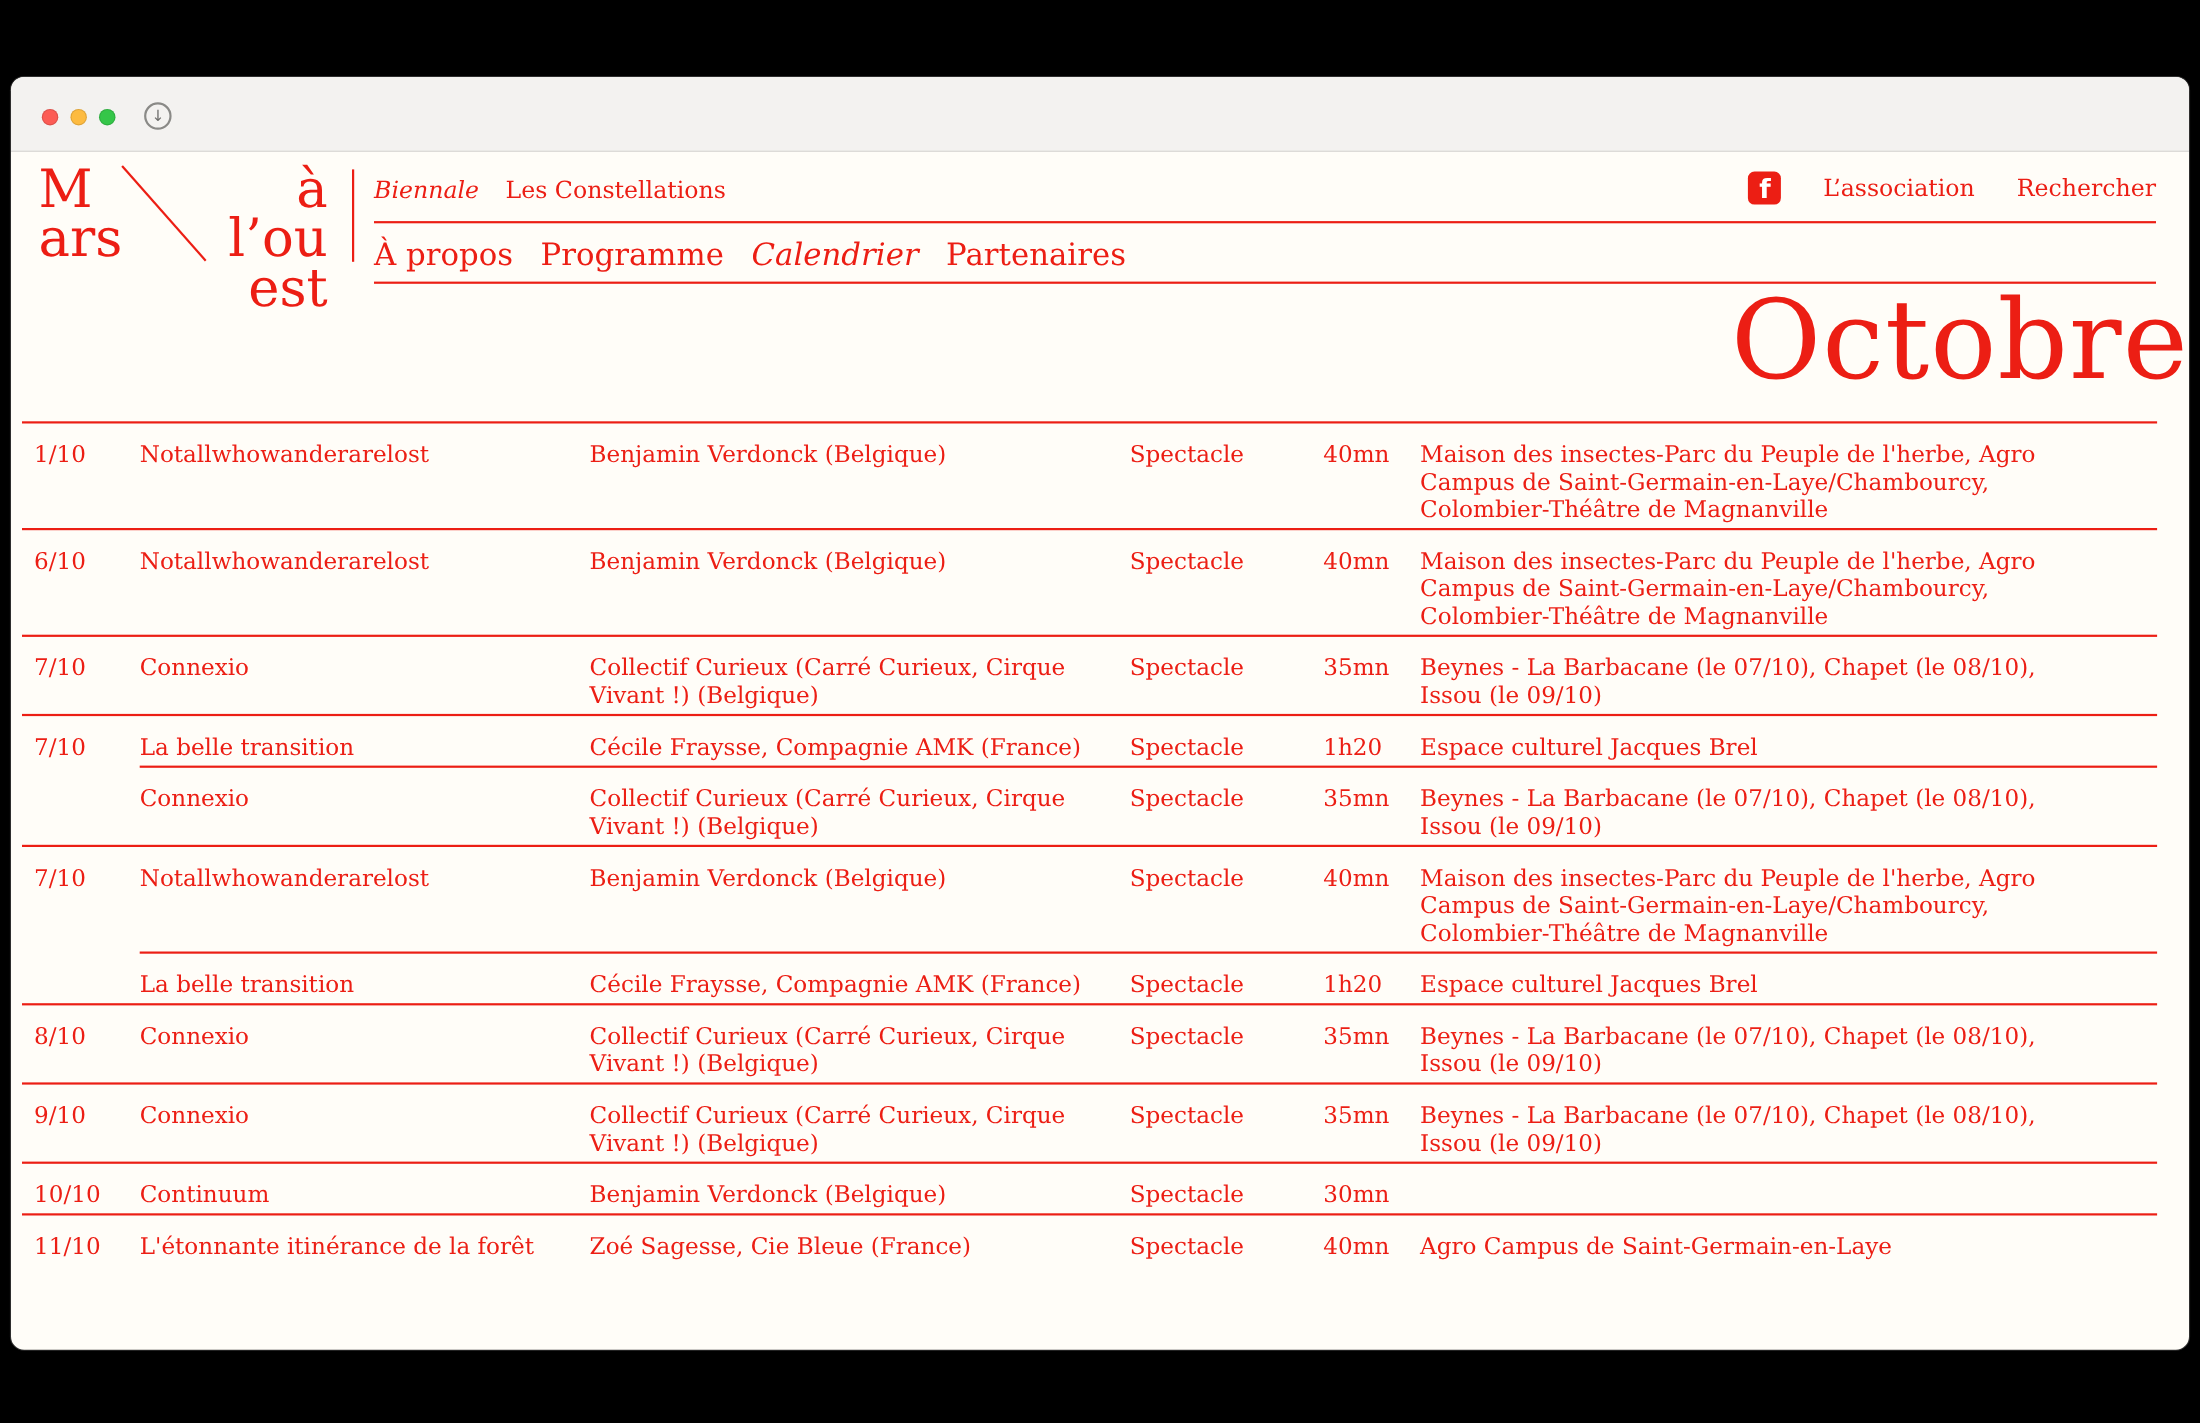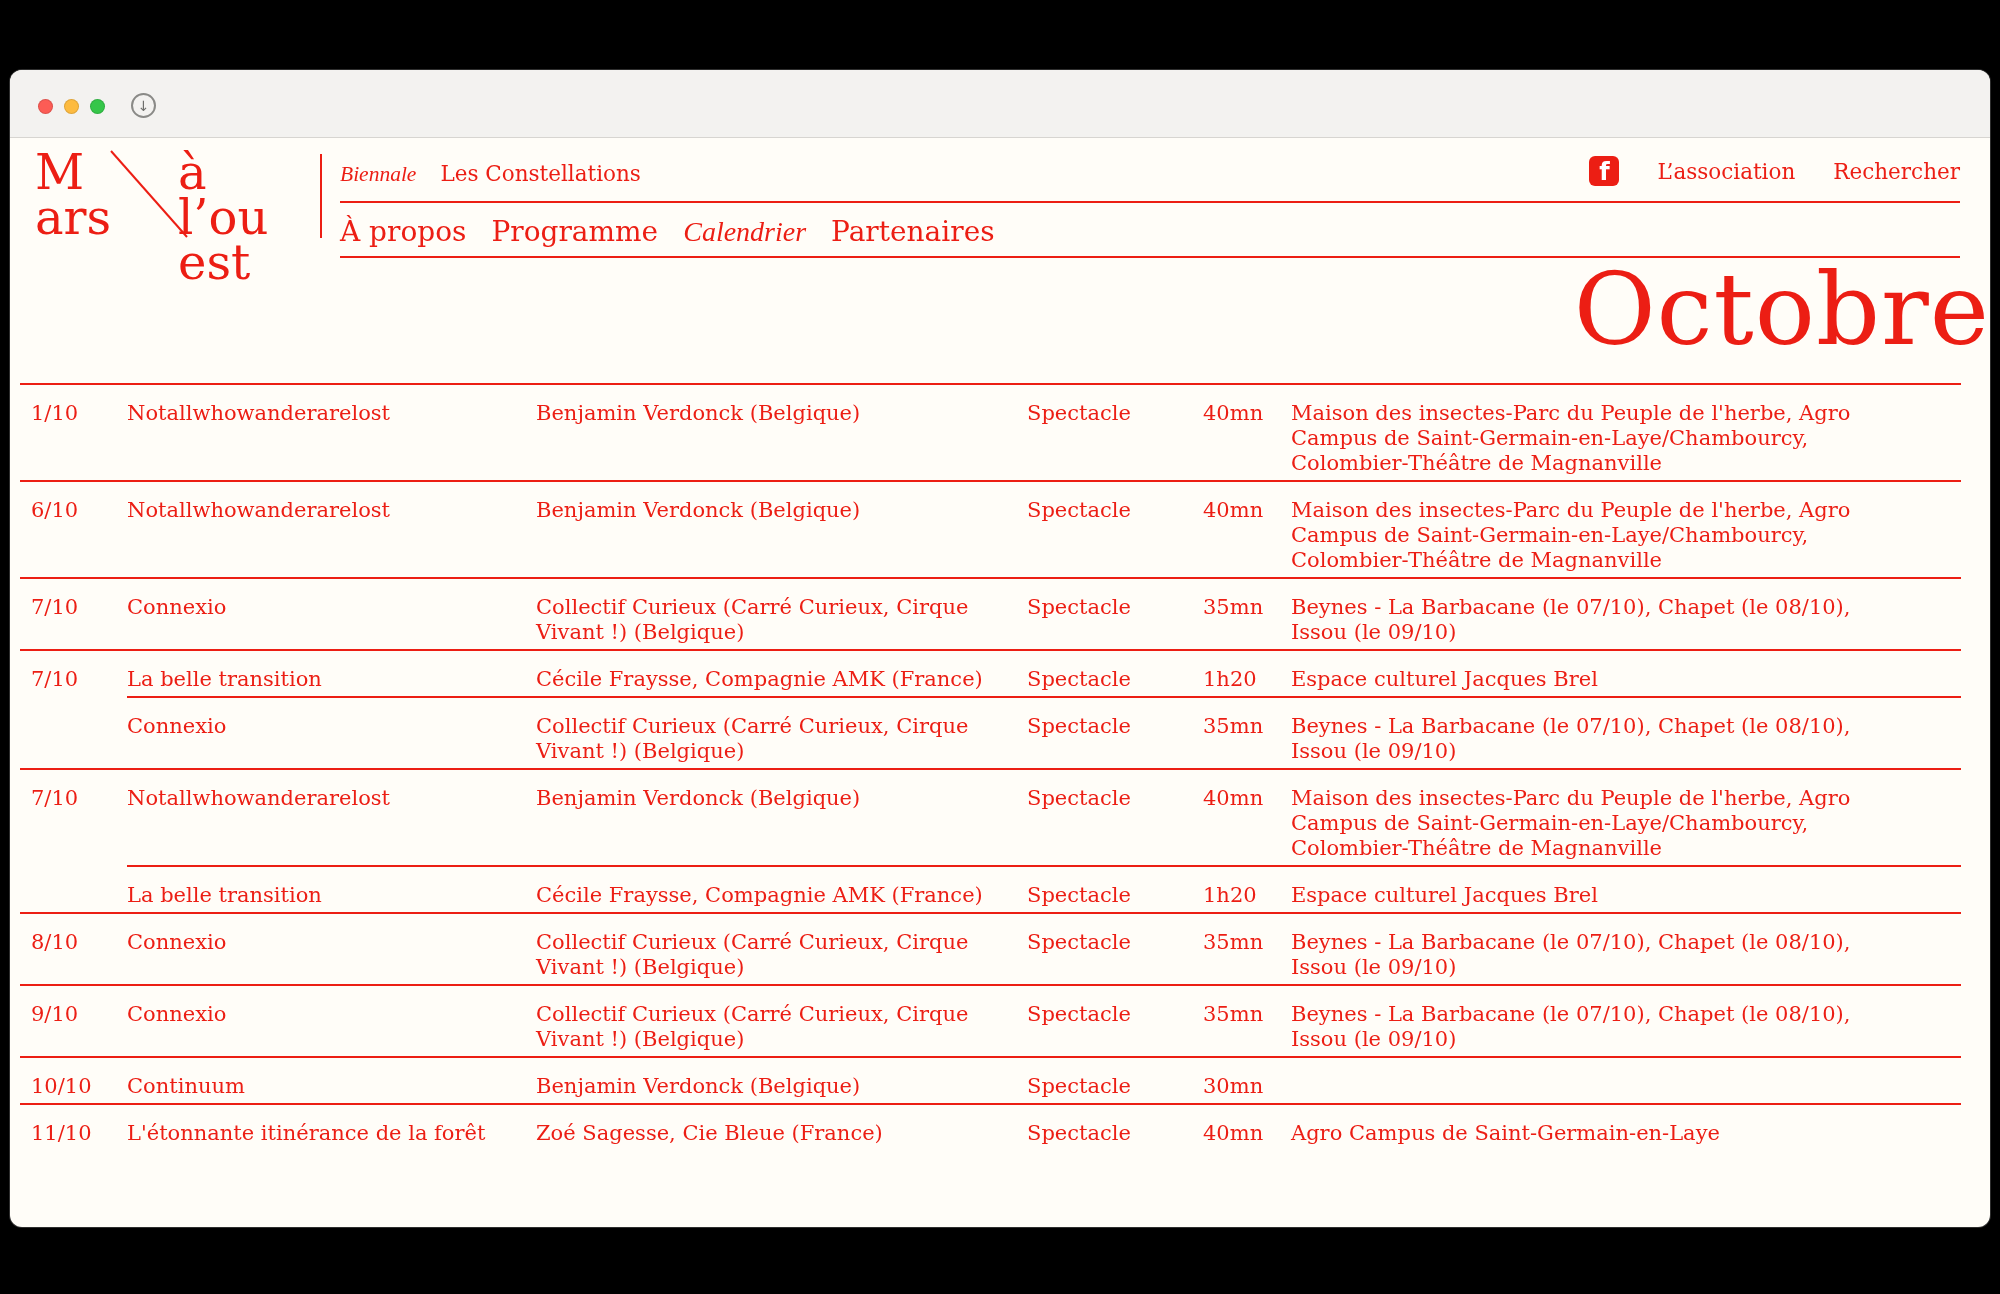--- a/index.html
+++ b/index.html
@@ -32,29 +32,29 @@
   .dl-btn{
     position:absolute;left:121px;top:23px;width:25px;height:25px;border-radius:50%;
     border:2px solid #8a8a87;color:#6e6e6b;display:flex;align-items:center;justify-content:center;
     font-family:"DejaVu Sans",sans-serif;font-size:14px;line-height:1;
   }
   
   .content{position:absolute;left:0;top:68px;right:0;bottom:0;color:var(--red);}
   
   .logo{position:absolute;left:0;top:0;width:330px;height:110px;cursor:pointer;}
   .logo-left{position:absolute;left:25px;top:12px;font-size:48px;line-height:45px;}
-  .logo-right{position:absolute;left:168px;top:12px;width:120px;font-size:48px;line-height:45px;}
+  .logo-right{position:absolute;left:168px;top:12px;width:120px;text-align:right;font-size:48px;line-height:45px;}
   .logo-diag{position:absolute;left:98px;top:10px;}
   .logo-vbar{position:absolute;left:310px;top:16px;width:2px;height:84px;background:var(--red);}
   
   .nav-primary{position:absolute;left:330px;top:22px;display:flex;gap:24px;font-size:21.5px;line-height:28px;}
   .nav-secondary{position:absolute;left:330px;top:80px;display:flex;gap:25px;font-size:28px;line-height:28px;}
   .nav-utility{position:absolute;right:30px;top:18px;display:flex;align-items:center;gap:13px;font-size:21.5px;}
   .nav-utility .gap{width:12px;}
-  .italic{font-style:italic;font-family:Liberation Serif, serif;}
+  .italic{font-style:italic;}
   .navlink{cursor:pointer;white-space:nowrap;}
   .hline{position:absolute;height:0;border-top:2px solid var(--red);}
   .hline.one{left:330px;top:63px;width:1620px;}
   .hline.two{left:330px;top:118px;width:1620px;}
   .fb{
     width:30px;height:30px;border-radius:6px;background:var(--red);
     color:#fff;display:flex;align-items:flex-end;justify-content:center;
     font-family:"DejaVu Sans","Liberation Sans",sans-serif;font-weight:bold;
     font-size:24px;line-height:28px;cursor:pointer;overflow:hidden;
   }

